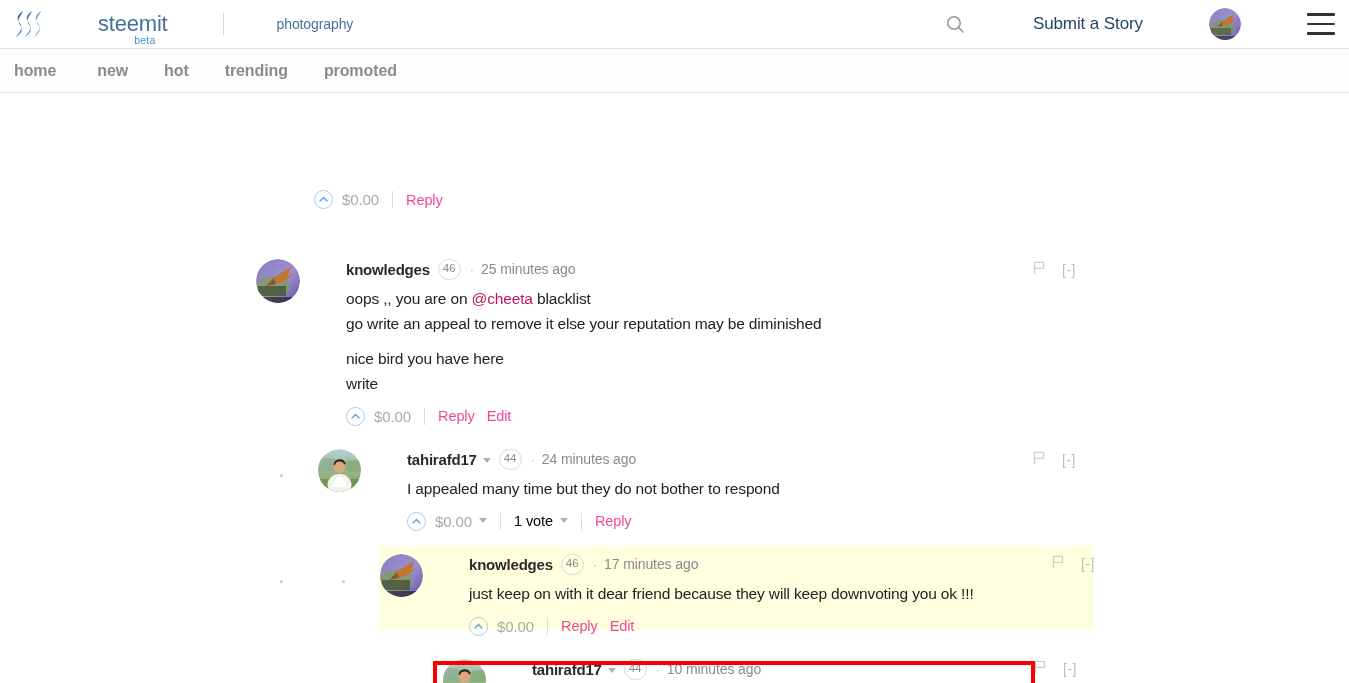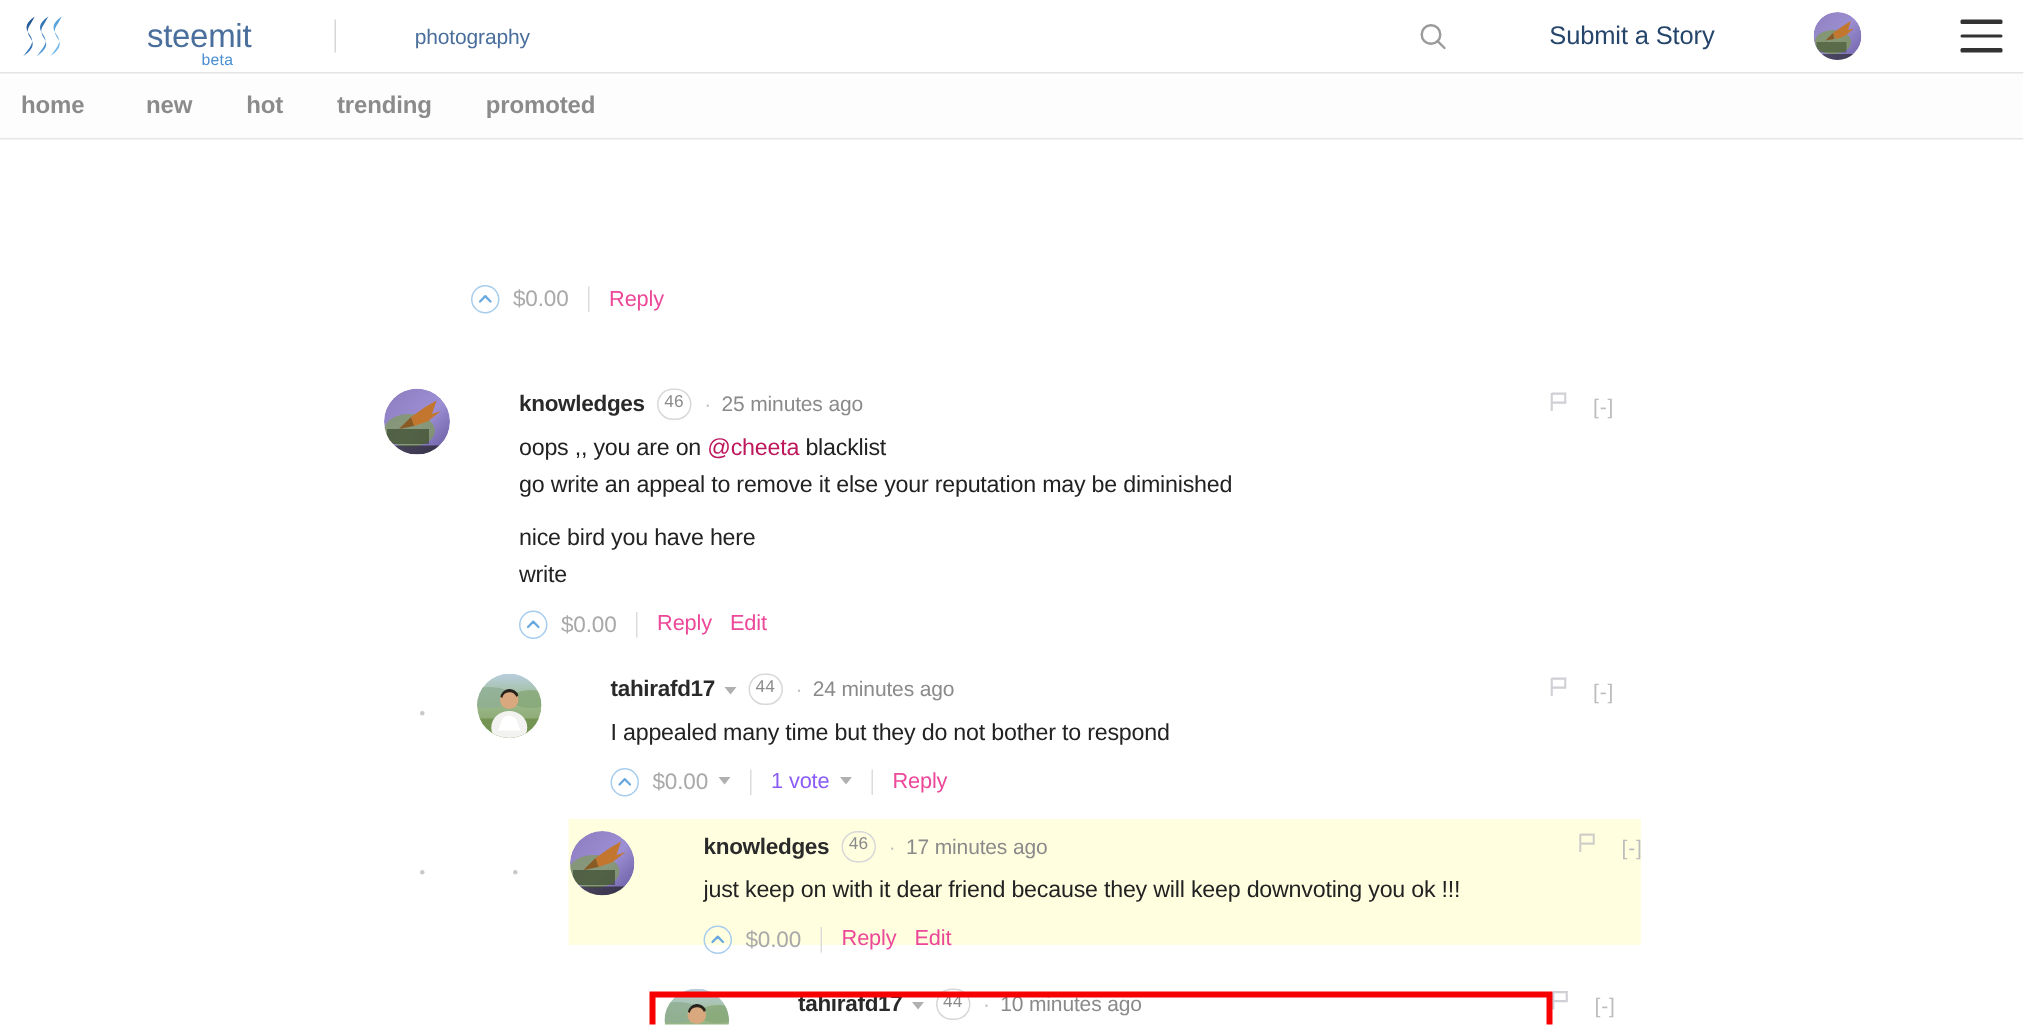--- a/index.html
+++ b/index.html
@@ -109,21 +109,21 @@
     margin-right: 9px; cursor: pointer; flex: 0 0 auto;
   }
   .payout { font-size: 15px; color: #a9a9a9; letter-spacing: -0.1px; cursor: pointer; }
   .caret-sm {
     display: inline-block; width: 0; height: 0;
     border-left: 4.5px solid transparent; border-right: 4.5px solid transparent;
     border-top: 5px solid #b0b0b0; margin-left: 7px; position: relative; top: -1px;
     cursor: pointer;
   }
   .pipe { width: 1px; height: 17px; background: #dcdcdc; margin: 0 13px; flex: 0 0 auto; }
-  .votes { font-size: 14.5px; color: #8b5cf6; letter-spacing: -0.1px; cursor: pointer; }
+  .votes { font-size: 14.5px; color: #000000; letter-spacing: -0.1px; cursor: pointer; }
   .link-action {
     font-size: 14.5px; color: #ec4899; letter-spacing: -0.1px; cursor: pointer;
     text-decoration: none;
   }
   .link-action + .link-action { margin-left: 12px; }
 
   .c-tools {
     position: absolute; right: 0; top: 4px;
     display: flex; align-items: center; gap: 16px;
   }

